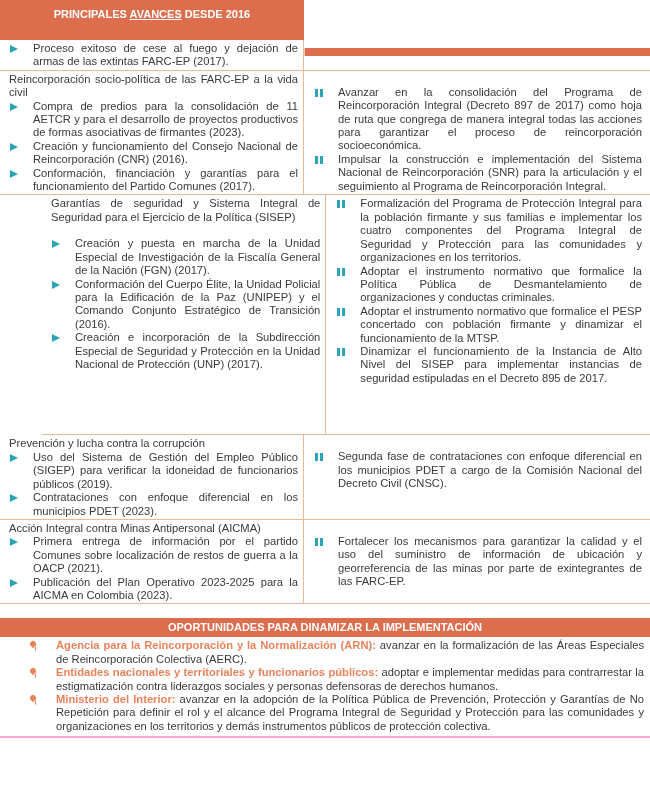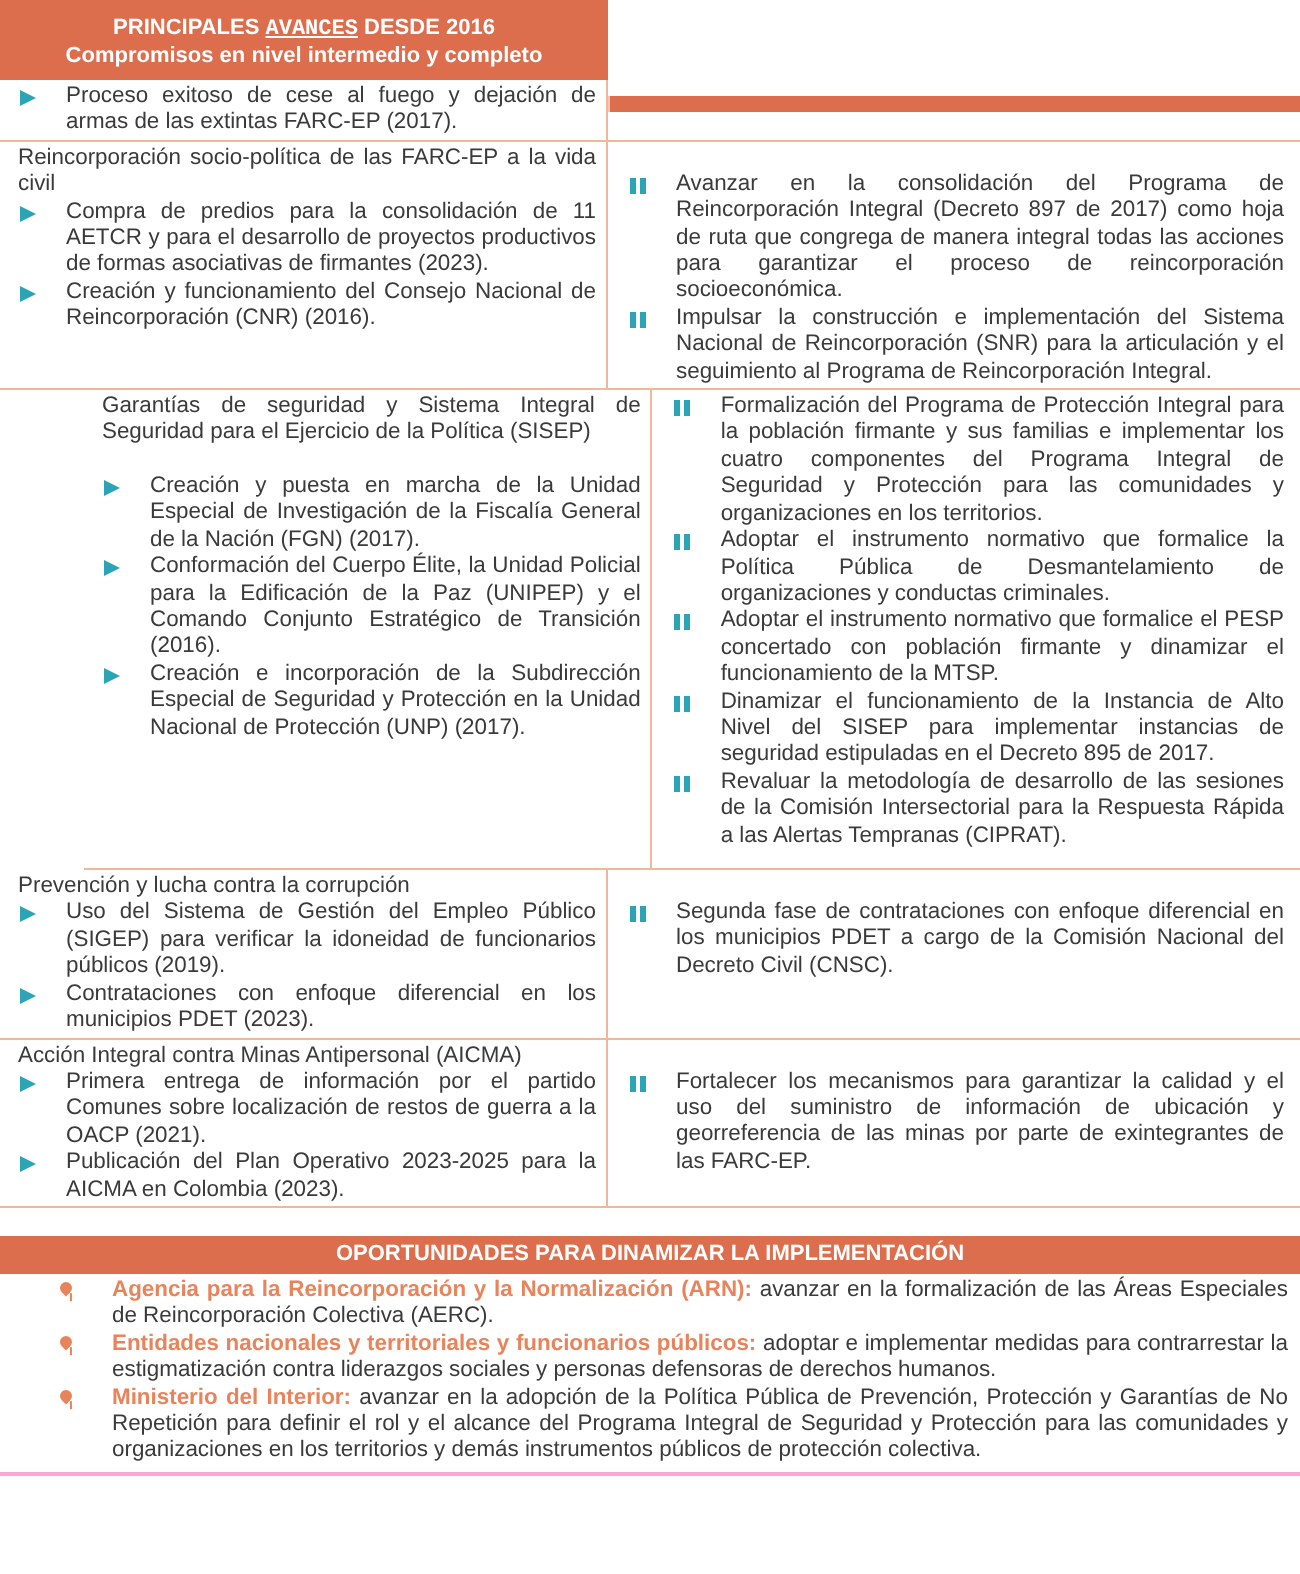--- a/index.html
+++ b/index.html
@@ -3,21 +3,21 @@
 <meta charset="utf-8">
 <style>
   * { box-sizing: border-box; margin: 0; padding: 0; }
   html, body { width: 650px; height: 787px; background: #ffffff; overflow: hidden; }
   body { font-family: "Liberation Sans", sans-serif; color: #3a3a3a; font-size: 11.2px; line-height: 13.4px; }
   .sheet { position: relative; width: 650px; }
   .header-row { display: flex; height: 40px; }
   .hcell { background: #dc6e4e; color: #ffffff; font-weight: bold; text-align: center; font-size: 11px; line-height: 13px; padding-top: 8px; }
   .hcell.left { width: 304px; }
   .hcell.right { width: 346px; border-left: 1px solid #f3c7b2; margin-top: 48px; }
-  .hcell u { text-decoration: underline; font-family: Liberation Mono, monospace; }
+  .hcell u { text-decoration: underline; }
   .row { display: flex; border-bottom: 1px solid #f0b79a; }
   .cell-left { width: 304px; padding: 2px 5px 1px 9px; border-right: 1px solid #f0b79a; }
   .cell-right { width: 346px; padding: 2px 8px 1px 10px; }
   .theme { text-align: justify; }
   .item { display: flex; text-align: justify; }
   .bullet-tri { flex: 0 0 24px; padding-top: 3px; }
   .tri { width: 0; height: 0; border-top: 4px solid transparent; border-bottom: 4px solid transparent; border-left: 8px solid #2ba4b5; display: block; margin-left: 1px; }
   .bullet-pause { flex: 0 0 24px; padding-top: 3px; }
   .pause { display: flex; gap: 2px; margin-left: 1px; }
   .pause span { width: 3px; height: 8px; background: #2ba4b5; display: block; }
@@ -30,21 +30,20 @@
   .pin::after { content: ""; position: absolute; left: 1px; top: 6px; width: 1px; height: 4px; background: #e8845c; transform: rotate(45deg); }
   .opp-label { color: #e8845c; font-weight: bold; }
 </style>
 </head>
 <body>
 
 <div class="sheet">
   <div class="header-row">
     <div class="hcell left">
       <div><span>PRINCIPALES </span><u>AVANCES</u><span> DESDE 2016</span></div>
-      <div>Compromisos en nivel intermedio y completo</div>
     </div>
     <div class="hcell right">
       <div><span>PRINCIPALES </span><u>PENDIENTES</u><span> A DICIEMBRE DE 2023</span></div>
       <div>Compromisos no iniciados o apenas iniciados</div>
     </div>
   </div>
 
   <div id="rows">
       <div class="row">
         <div class="cell-left">
@@ -65,20 +64,26 @@
               <span class="tri"></span>
             </span>
             <span class="txt">Compra de predios para la consolidación de 11 AETCR y para el desarrollo de proyectos productivos de formas asociativas de firmantes (2023).</span>
           </div>
           <div class="item">
             <span class="bullet-tri">
               <span class="tri"></span>
             </span>
             <span class="txt">Creación y funcionamiento del Consejo Nacional de Reincorporación (CNR) (2016).</span>
           </div>
+          <div class="item">
+            <span class="bullet-tri">
+              <span class="tri"></span>
+            </span>
+            <span class="txt">Conformación, financiación y garantías para el funcionamiento del Partido Comunes (2017).</span>
+          </div>
         </div>
         <div class="cell-right" style="padding-top: 15px;">
           <div class="item">
             <span class="bullet-pause">
               <span class="pause">
                 <span></span>
                 <span></span>
               </span>
             </span>
             <span class="txt">Avanzar en la consolidación del Programa de Reincorporación Integral (Decreto 897 de 2017) como hoja de ruta que congrega de manera integral todas las acciones para garantizar el proceso de reincorporación socioeconómica.</span>
@@ -146,29 +151,20 @@
             <span class="txt">Adoptar el instrumento normativo que formalice el PESP concertado con población firmante y dinamizar el funcionamiento de la MTSP.</span>
           </div>
           <div class="item">
             <span class="bullet-pause">
               <span class="pause">
                 <span></span>
                 <span></span>
               </span>
             </span>
             <span class="txt">Dinamizar el funcionamiento de la Instancia de Alto Nivel del SISEP para implementar instancias de seguridad estipuladas en el Decreto 895 de 2017.</span>
-          </div>
-          <div class="item">
-            <span class="bullet-pause">
-              <span class="pause">
-                <span></span>
-                <span></span>
-              </span>
-            </span>
-            <span class="txt">Revaluar la metodología de desarrollo de las sesiones de la Comisión Intersectorial para la Respuesta Rápida a las Alertas Tempranas (CIPRAT).</span>
           </div>
         </div>
       </div>
       <div class="row">
         <div class="cell-left">
           <div class="theme">Prevención y lucha contra la corrupción</div>
           <div class="item">
             <span class="bullet-tri">
               <span class="tri"></span>
             </span>

